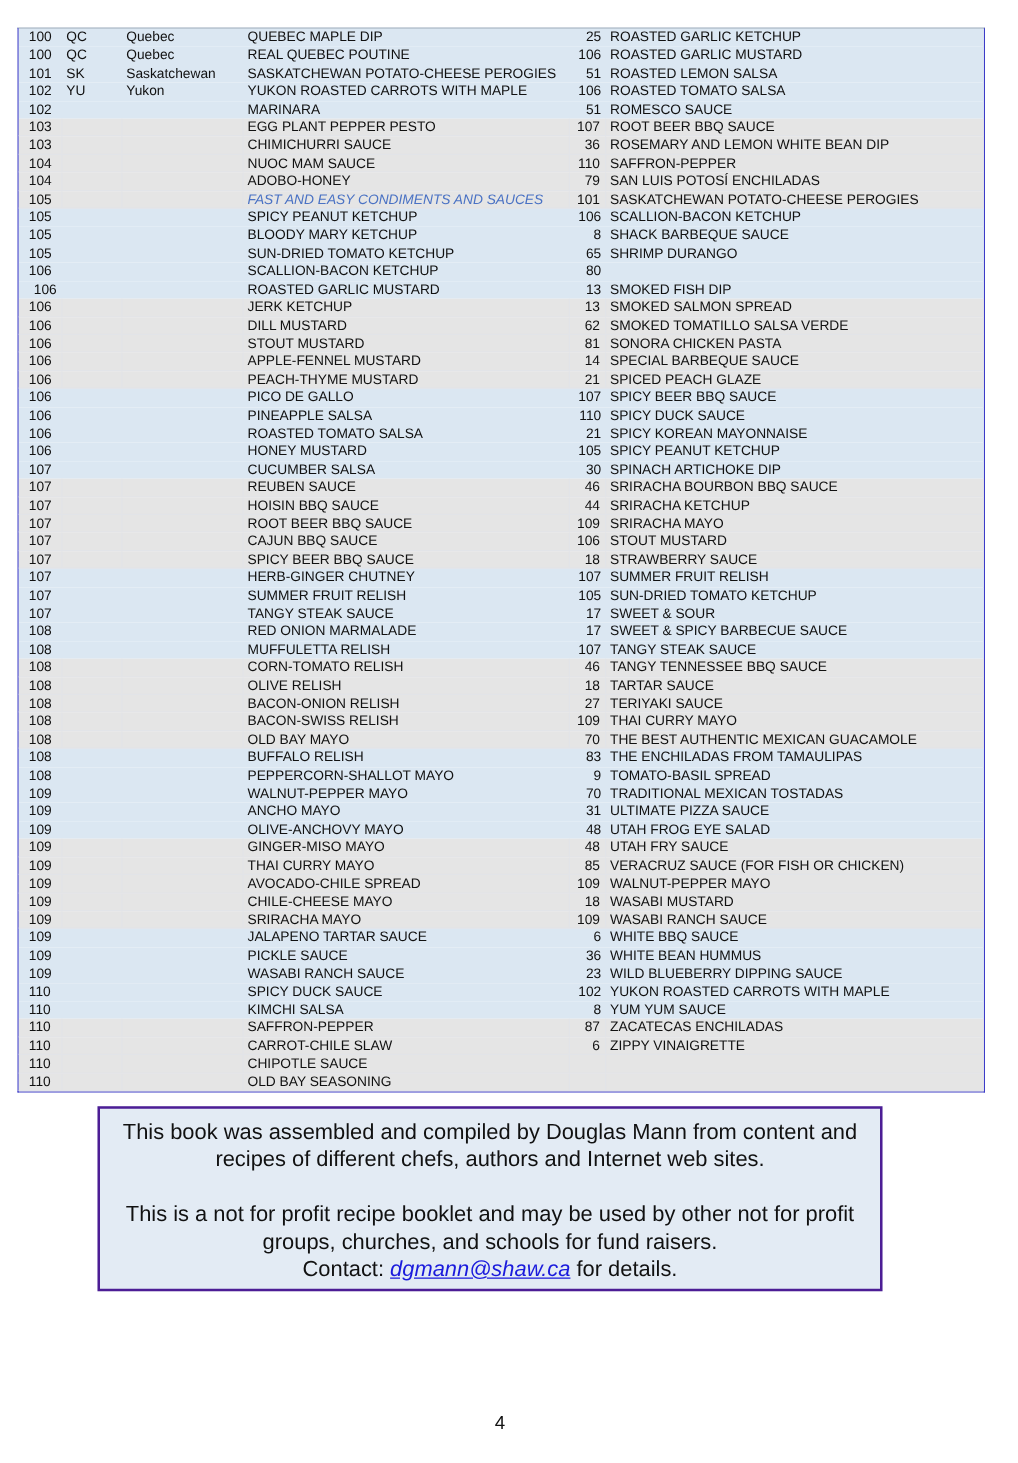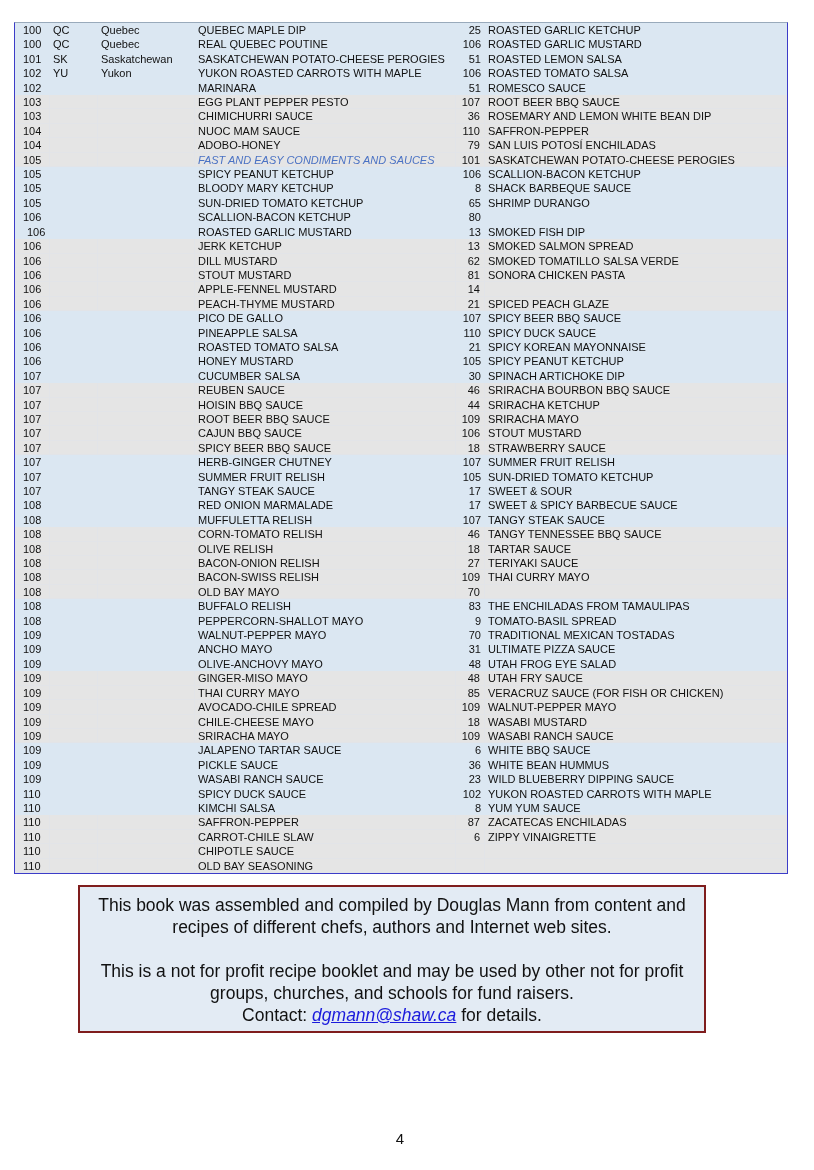--- a/index.html
+++ b/index.html
@@ -18,21 +18,21 @@
   .c-name { width: 261px; padding-left: 3px; }
   .c-rpage { width: 29px; text-align: right; padding-right: 4px; }
   .c-rname { flex: 1; padding-left: 3px; }
   .row.white .c-page, .row.white .c-abbr, .row.white .c-prov,
   .row.white .c-name, .row.white .c-rpage { border-right: 1px solid #e2e4e8; }
   .row.blue .c-name { border-right: 1px solid transparent; }
   .heading { color: #4a72c4; font-style: italic; font-weight: normal; }
   .indent { padding-left: 12px; }
   .footer-box {
     position: absolute; left: 78px; top: 885px; width: 628px; height: 148px;
-    background: #e3ebf4; border: 2px solid #7f1d1d; box-sizing: border-box;
+    background: #e3ebf4; border: 2px solid #4c1d95; box-sizing: border-box;
     text-align: center; font-size: 17.5px; line-height: 22px; padding-top: 7px; color: #111;
   }
   .footer-box p { margin: 0; }
   .footer-box .gap { height: 22px; }
   .footer-box a { color: #1a1adc; text-decoration: underline; font-style: italic; }
   .page-num { position: absolute; top: 1130px; left: 0; width: 800px; text-align: center; font-size: 15px; }
 </style>
 </head>
 <body>
 
@@ -179,20 +179,21 @@
       <div class="c c-name">STOUT MUSTARD</div>
       <div class="c c-rpage">81</div>
       <div class="c c-rname">SONORA CHICKEN PASTA</div>
     </div>
     <div class="row white">
       <div class="c c-page">106</div>
       <div class="c c-abbr"></div>
       <div class="c c-prov"></div>
       <div class="c c-name">APPLE-FENNEL MUSTARD</div>
       <div class="c c-rpage">14</div>
+      <div class="c c-rname">SPECIAL BARBEQUE SAUCE</div>
     </div>
     <div class="row white">
       <div class="c c-page">106</div>
       <div class="c c-abbr"></div>
       <div class="c c-prov"></div>
       <div class="c c-name">PEACH-THYME MUSTARD</div>
       <div class="c c-rpage">21</div>
       <div class="c c-rname">SPICED PEACH GLAZE</div>
     </div>
     <div class="row blue">
@@ -346,20 +347,21 @@
       <div class="c c-name">BACON-SWISS RELISH</div>
       <div class="c c-rpage">109</div>
       <div class="c c-rname">THAI CURRY MAYO</div>
     </div>
     <div class="row white">
       <div class="c c-page">108</div>
       <div class="c c-abbr"></div>
       <div class="c c-prov"></div>
       <div class="c c-name">OLD BAY MAYO</div>
       <div class="c c-rpage">70</div>
+      <div class="c c-rname">THE BEST AUTHENTIC MEXICAN GUACAMOLE</div>
     </div>
     <div class="row blue">
       <div class="c c-page">108</div>
       <div class="c c-abbr"></div>
       <div class="c c-prov"></div>
       <div class="c c-name">BUFFALO RELISH</div>
       <div class="c c-rpage">83</div>
       <div class="c c-rname">THE ENCHILADAS FROM TAMAULIPAS</div>
     </div>
     <div class="row blue">

